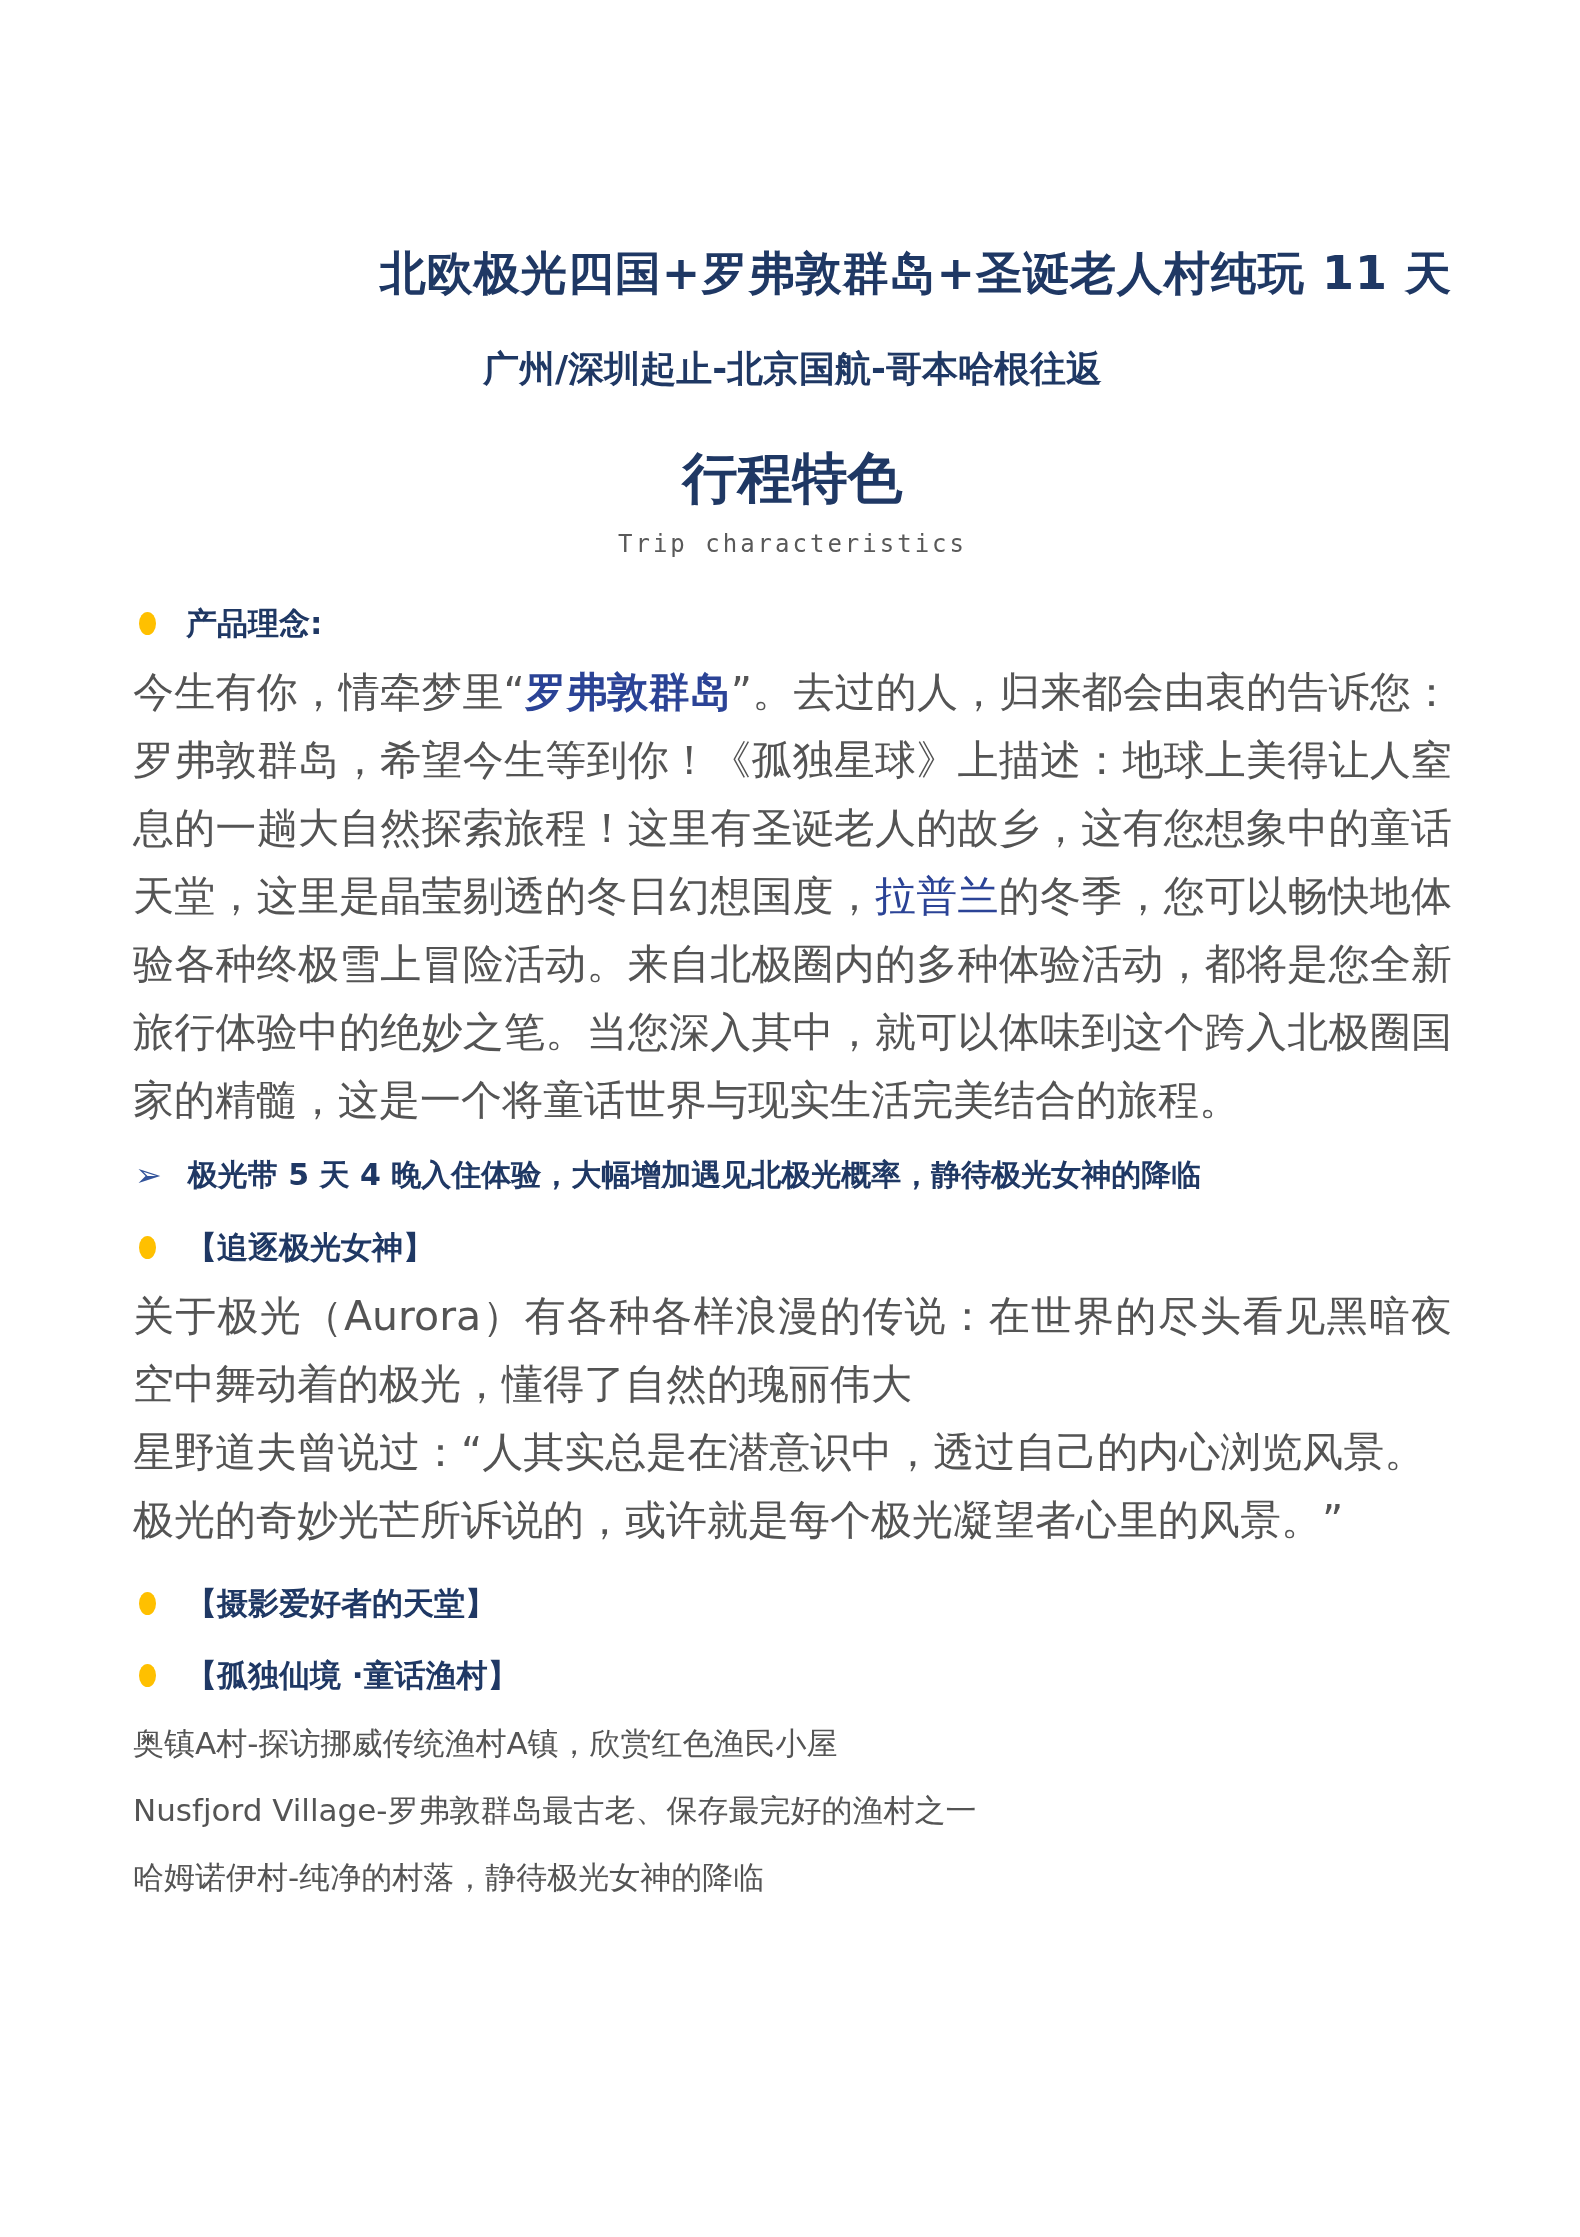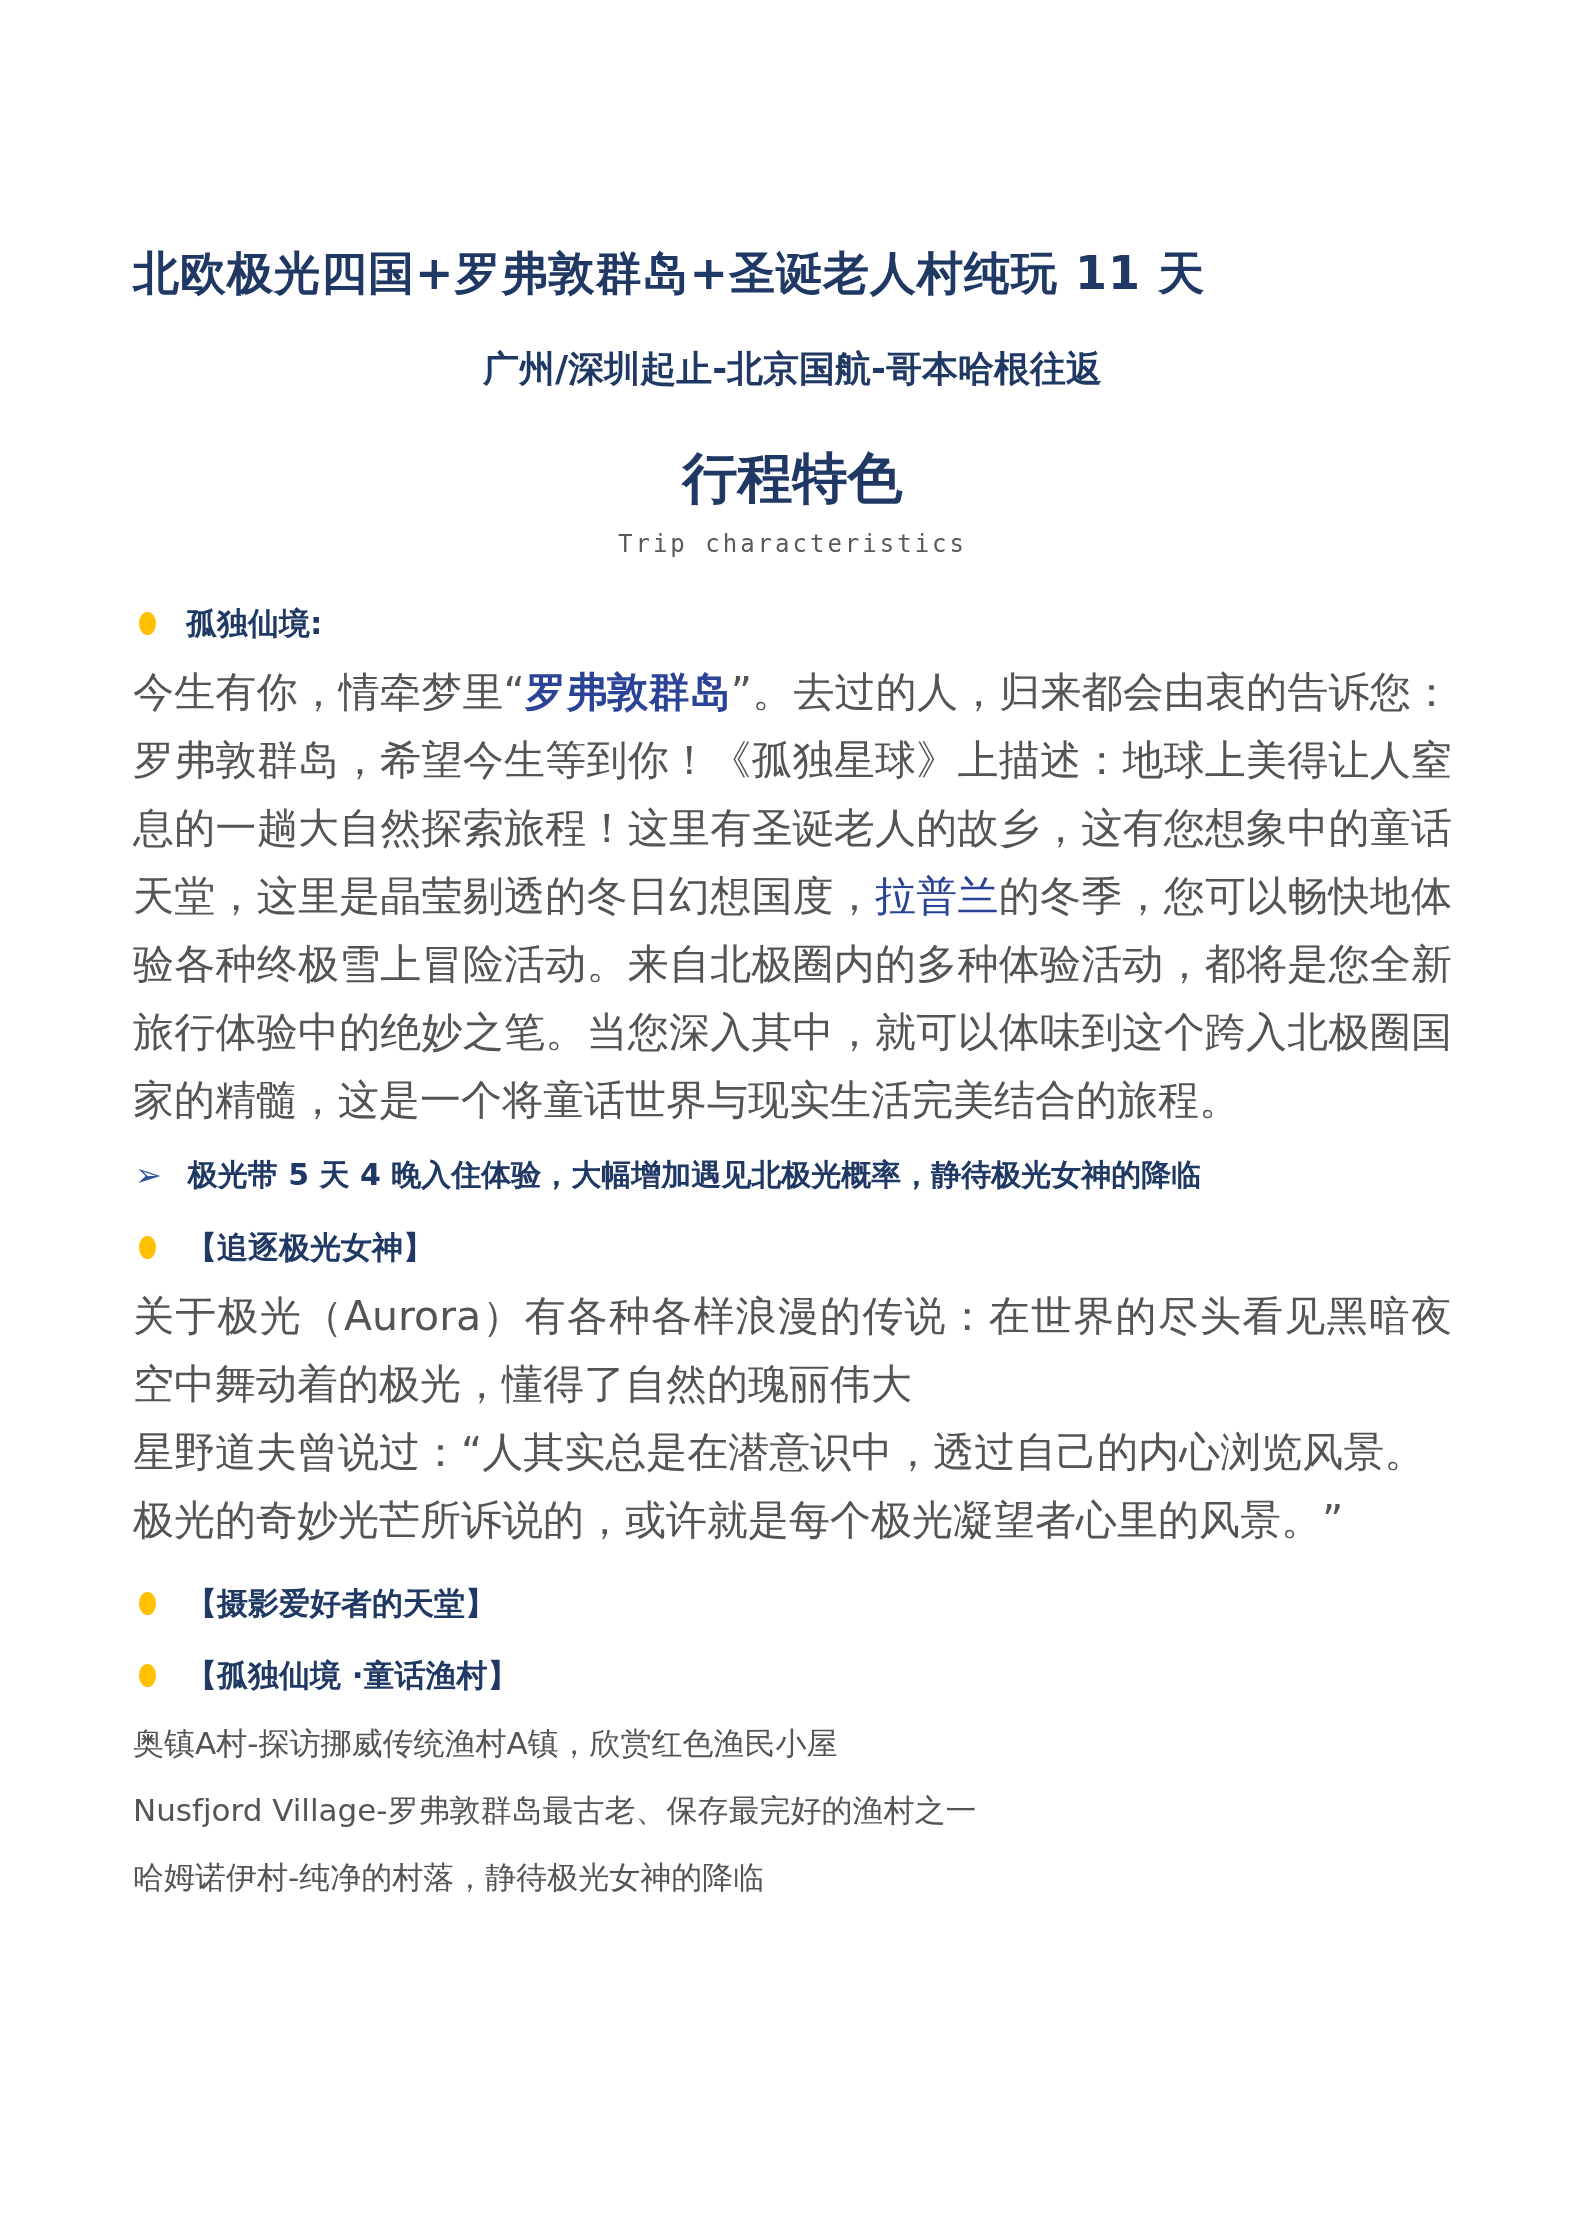--- a/index.html
+++ b/index.html
@@ -7,21 +7,21 @@
     width: 1580px; height: 2237px; overflow: hidden;
     font-family: "DejaVu Sans", sans-serif;
   }
   .page {
     box-sizing: border-box;
     width: 1580px; height: 2237px;
     background: #ffffff;
     padding: 245px 128px 30px 133px;
   }
   .doc-title {
-    text-align: left; color: #1F3864; font-weight: bold;
+    text-align: right; color: #1F3864; font-weight: bold;
     font-size: 46px; line-height: 1.25; letter-spacing: 1px;
     margin: 0 0 44px 0;
   }
   .doc-subtitle {
     text-align: center; color: #1F3864; font-weight: bold;
     font-size: 36px; line-height: 1.2;
     margin: 0 0 54px 0;
   }
   .feature-title {
     text-align: center; color: #1F3864; font-weight: bold;
@@ -70,21 +70,21 @@
 <body>
 
 <div class="page">
   <h1 class="doc-title">北欧极光四国+罗弗敦群岛+圣诞老人村纯玩 11 天</h1>
   <h2 class="doc-subtitle">广州/深圳起止-北京国航-哥本哈根往返</h2>
   <h2 class="feature-title">行程特色</h2>
   <div class="feature-subtitle">Trip characteristics</div>
   <div class="content">
       <div class="bullet-heading">
         <span class="dot"></span>
-        <span class="label">孤独仙境:</span>
+        <span class="label">产品理念:</span>
       </div>
       <p class="para"><span class="">今生有你，情牵梦里“</span><span class="blue-bold">罗弗敦群岛</span><span class="">”。去过的人，归来都会由衷的告诉您：罗弗敦群岛，希望今生等到你！《孤独星球》上描述：地球上美得让人窒息的一趟大自然探索旅程！这里有圣诞老人的故乡，这有您想象中的童话天堂，这里是晶莹剔透的冬日幻想国度，</span><span class="blue">拉普兰</span><span class="">的冬季，您可以畅快地体验各种终极雪上冒险活动。来自北极圈内的多种体验活动，都将是您全新旅行体验中的绝妙之笔。当您深入其中，就可以体味到这个跨入北极圈国家的精髓，这是一个将童话世界与现实生活完美结合的旅程。</span></p>
       <div class="arrow-heading">
         <span class="arrow-glyph">➢</span>
         <span class="label">极光带 5 天 4 晚入住体验，大幅增加遇见北极光概率，静待极光女神的降临</span>
       </div>
       <div class="bullet-heading">
         <span class="dot"></span>
         <span class="label">【追逐极光女神】</span>
       </div>

